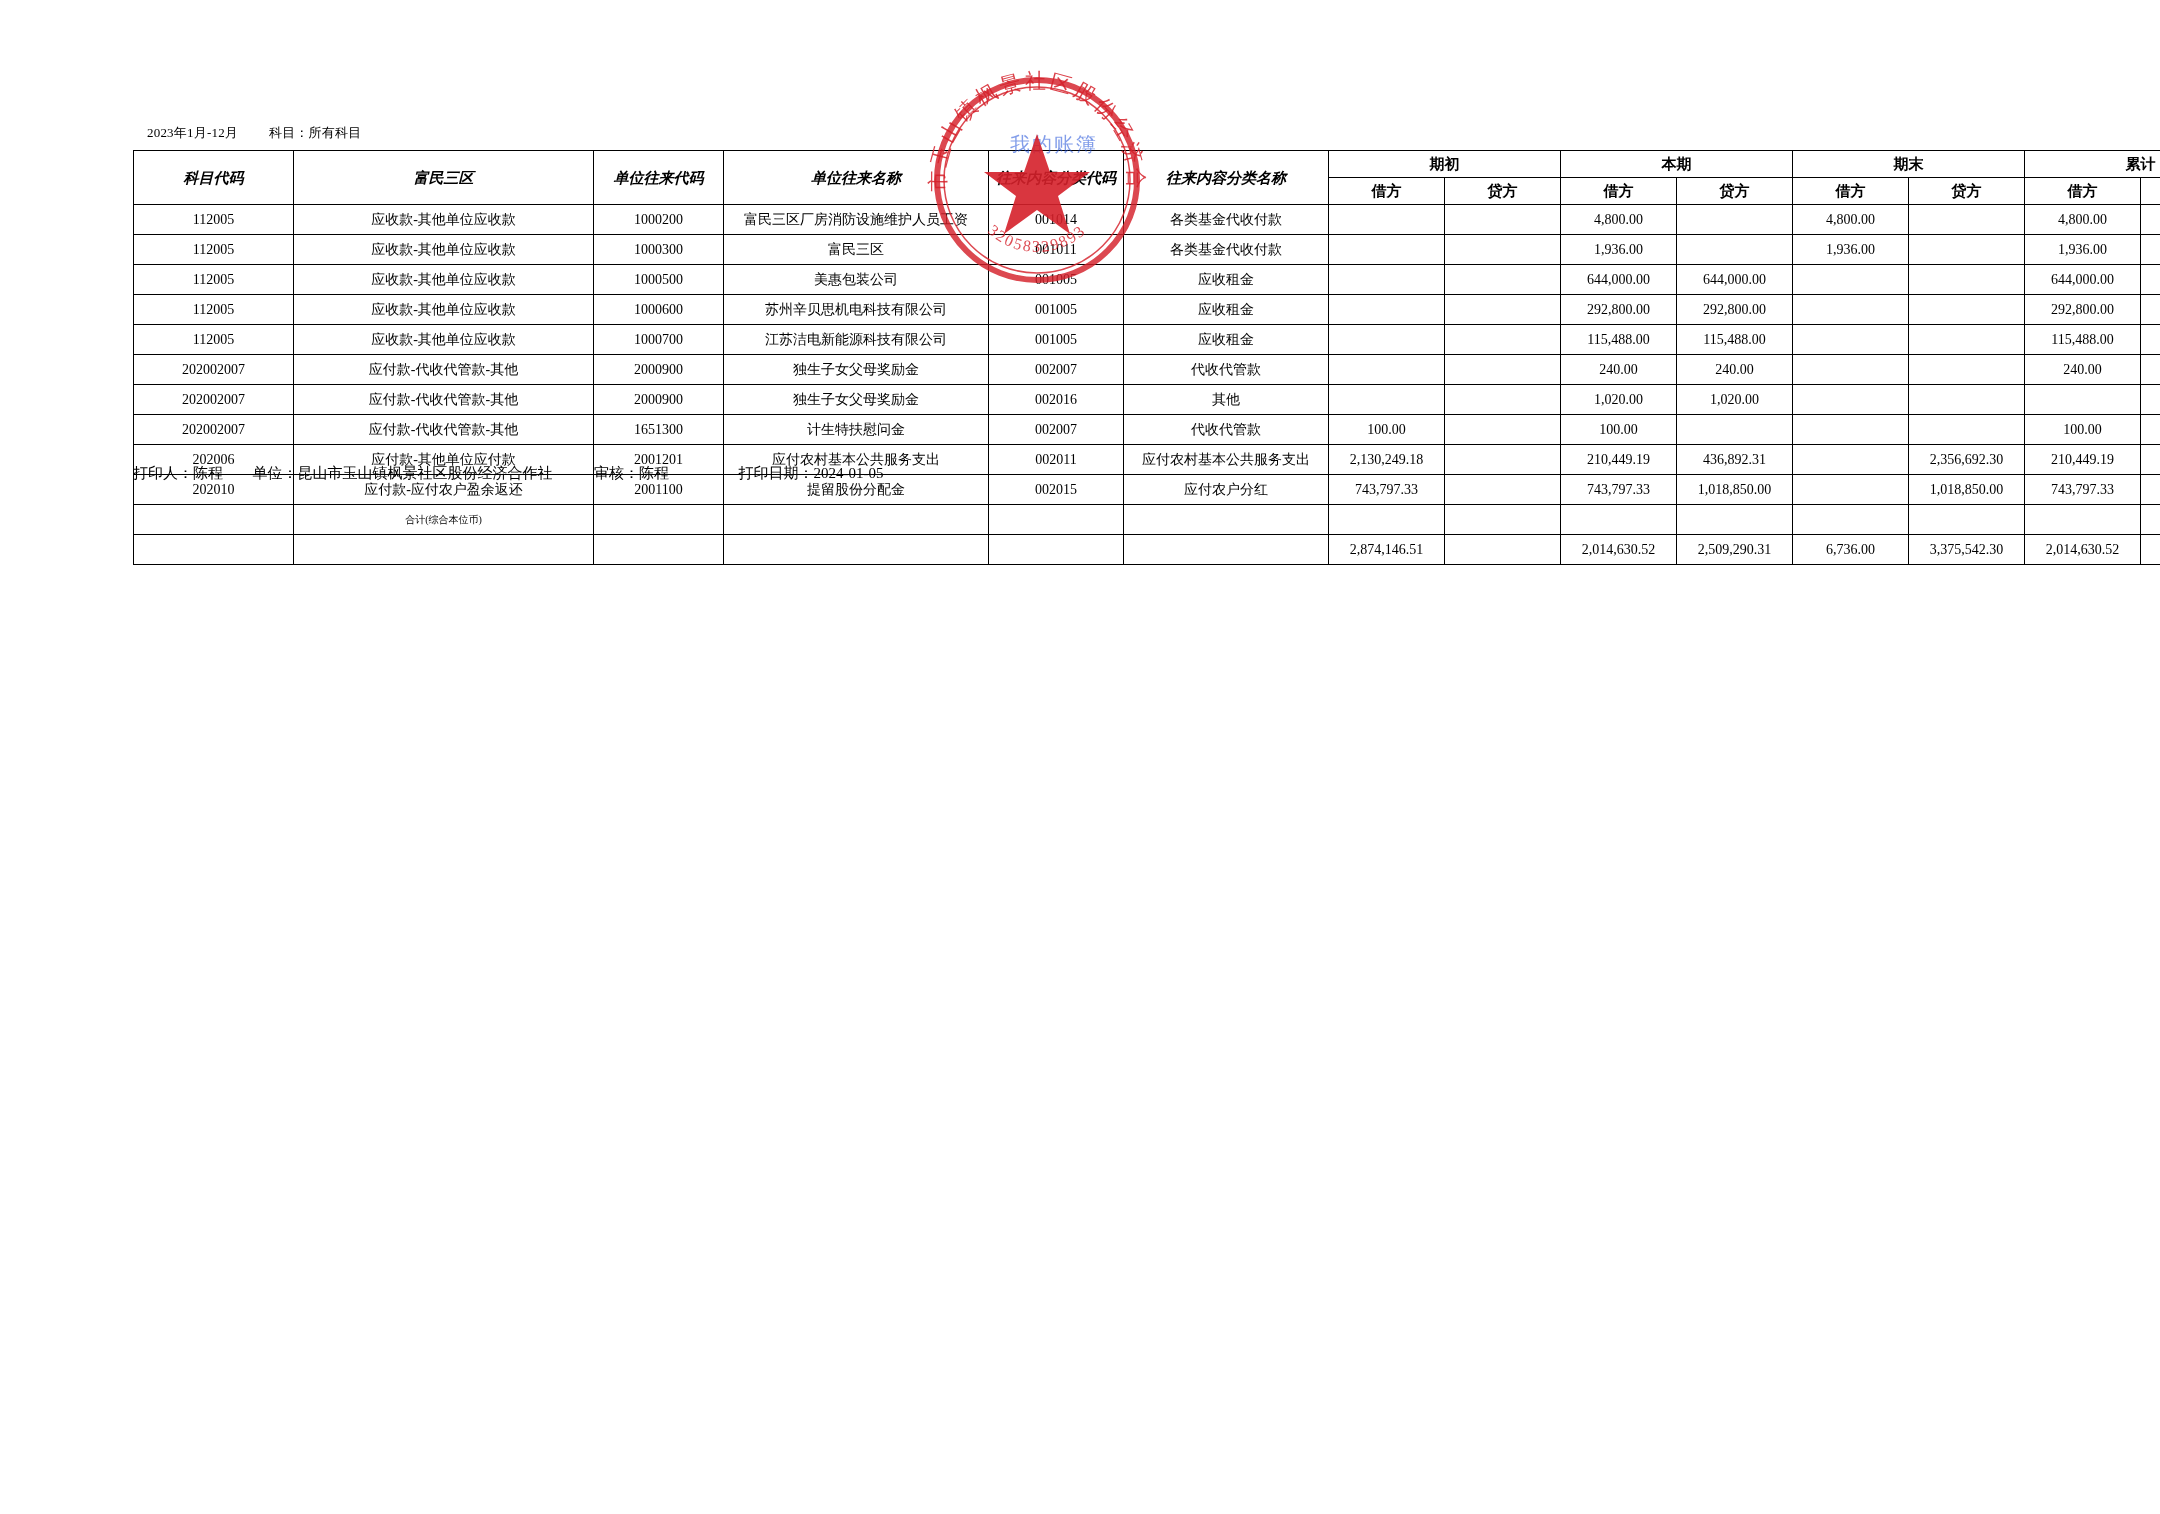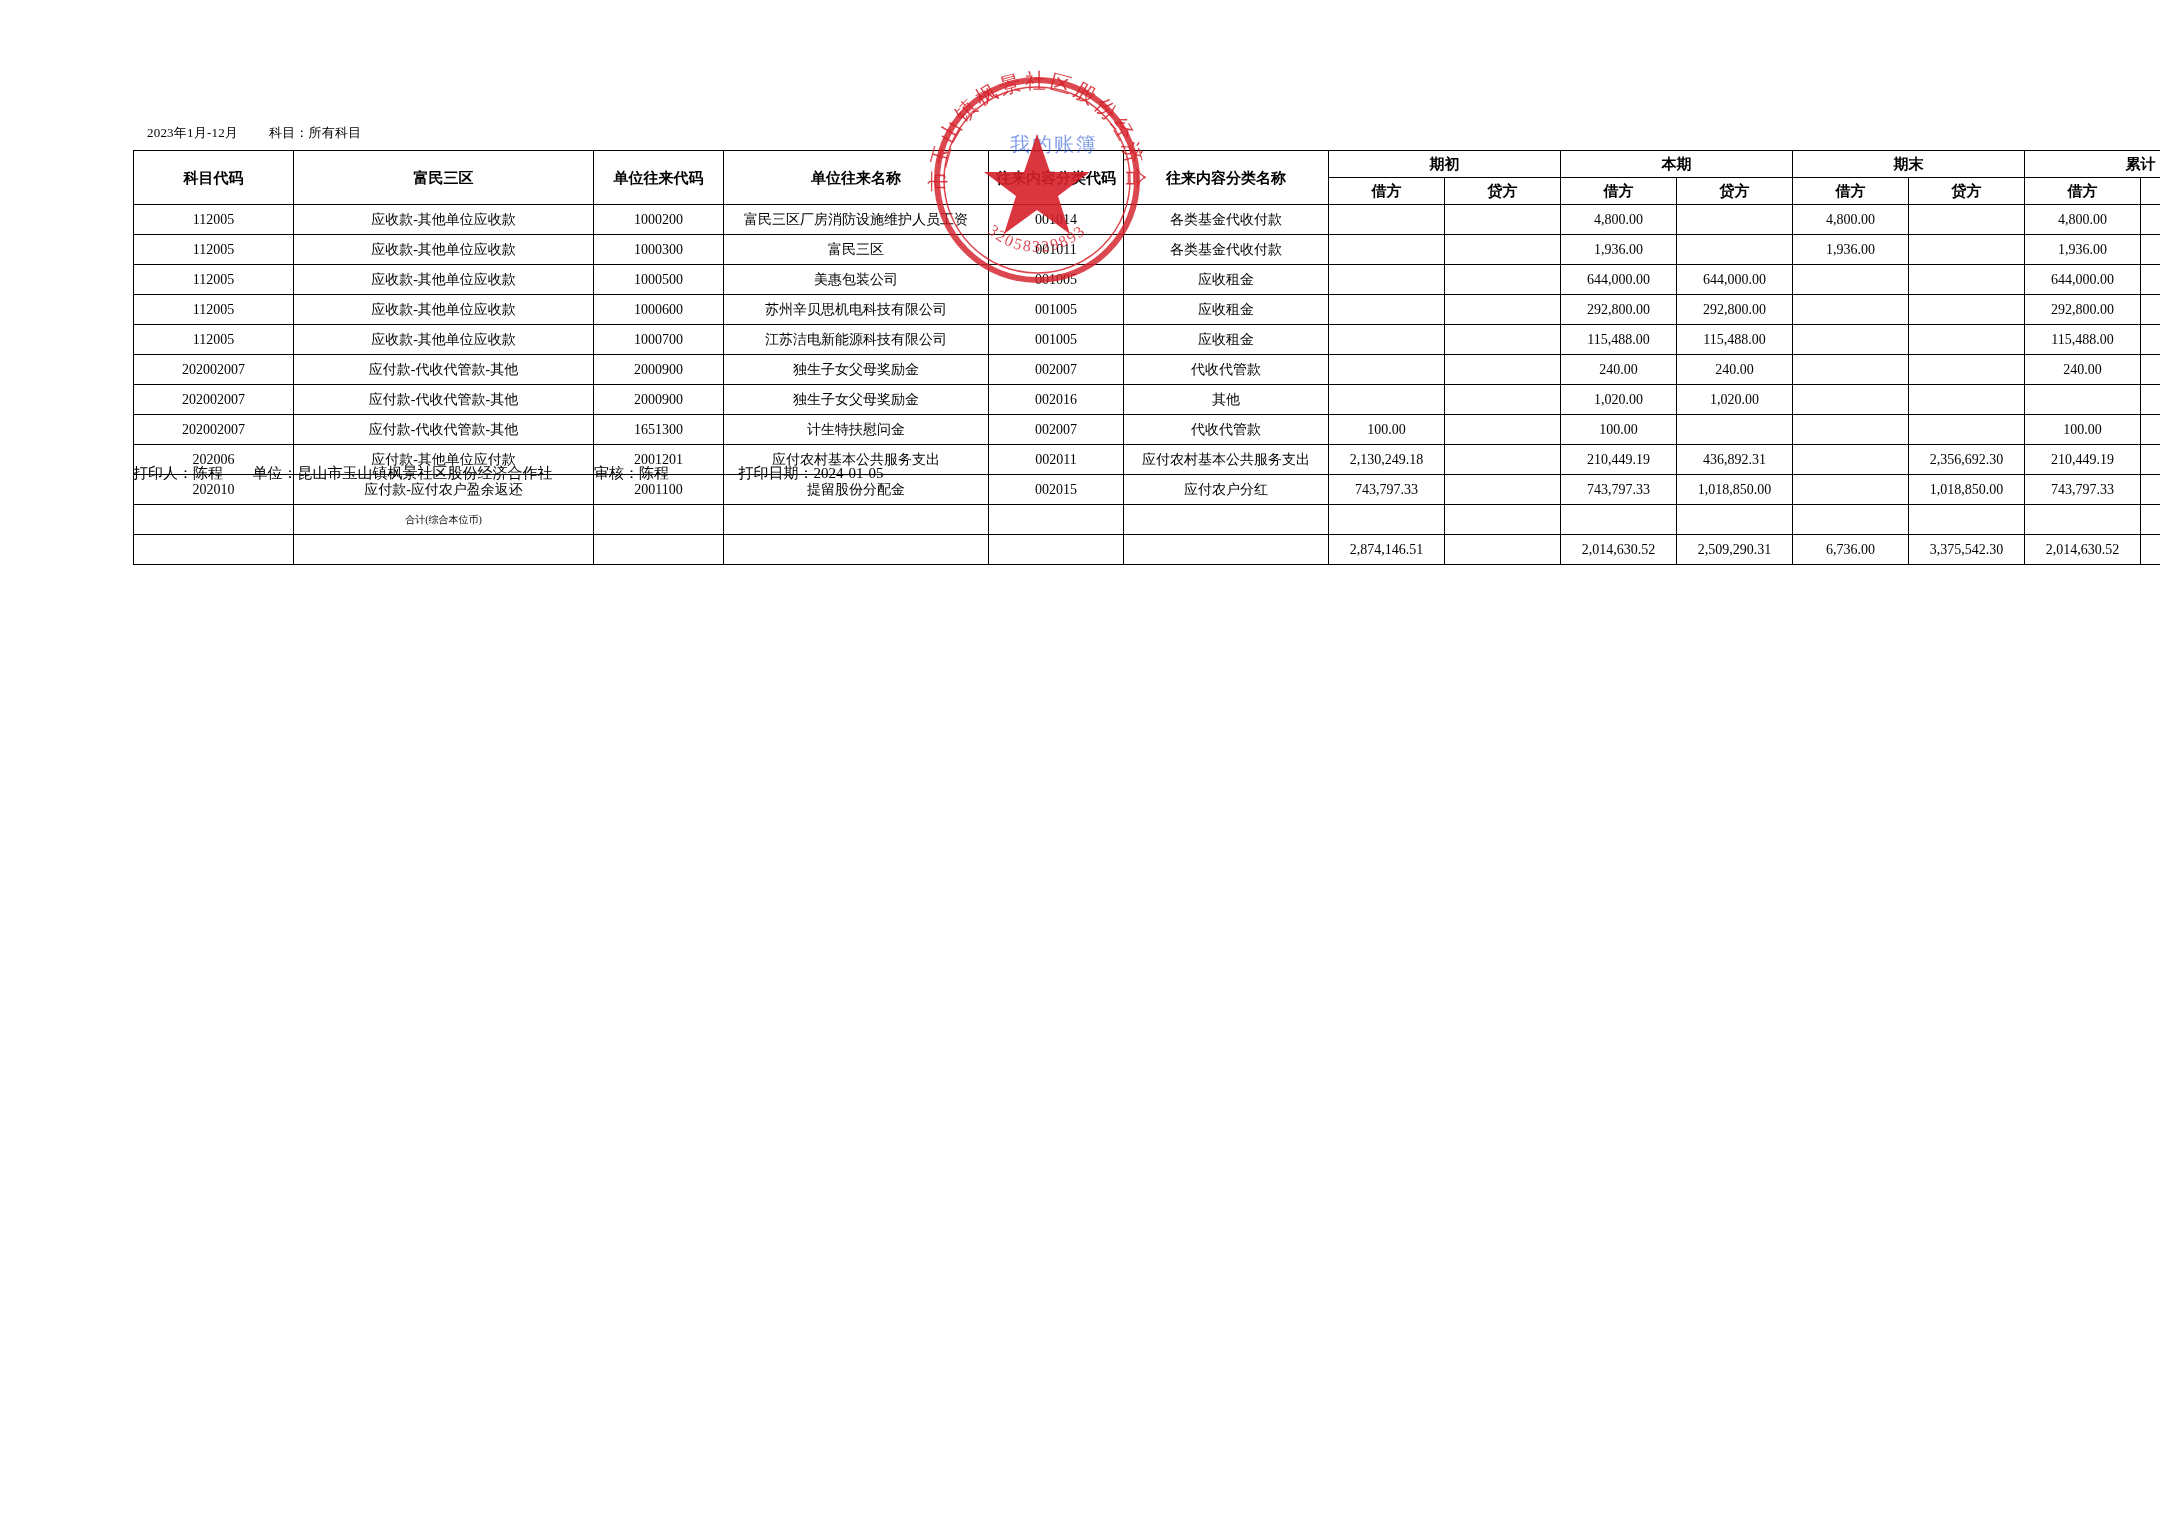--- a/index.html
+++ b/index.html
@@ -54,21 +54,21 @@
     vertical-align: middle;
     overflow: hidden;
     white-space: nowrap;
   }
   table.ledger thead td {
     font-size: 15px;
     font-weight: bold;
     height: 26px;
     line-height: 26px;
   }
-  .hdr-tall { height: 52px !important; line-height: 52px !important; }
+  .hdr-tall { height: 52px !important; line-height: 52px !important; font-style: italic; }
   .num { text-align: right; padding-right: 8px; font-family: "Liberation Serif", serif; }
   .txt { text-align: center; }
   .total-label { text-align: center; font-size: 10px; }
 
   .col-code { width: 160px; }
   .col-name { width: 300px; }
   .col-unitcode { width: 130px; }
   .col-unitname { width: 265px; }
   .col-typecode { width: 135px; }
   .col-typename { width: 205px; }

